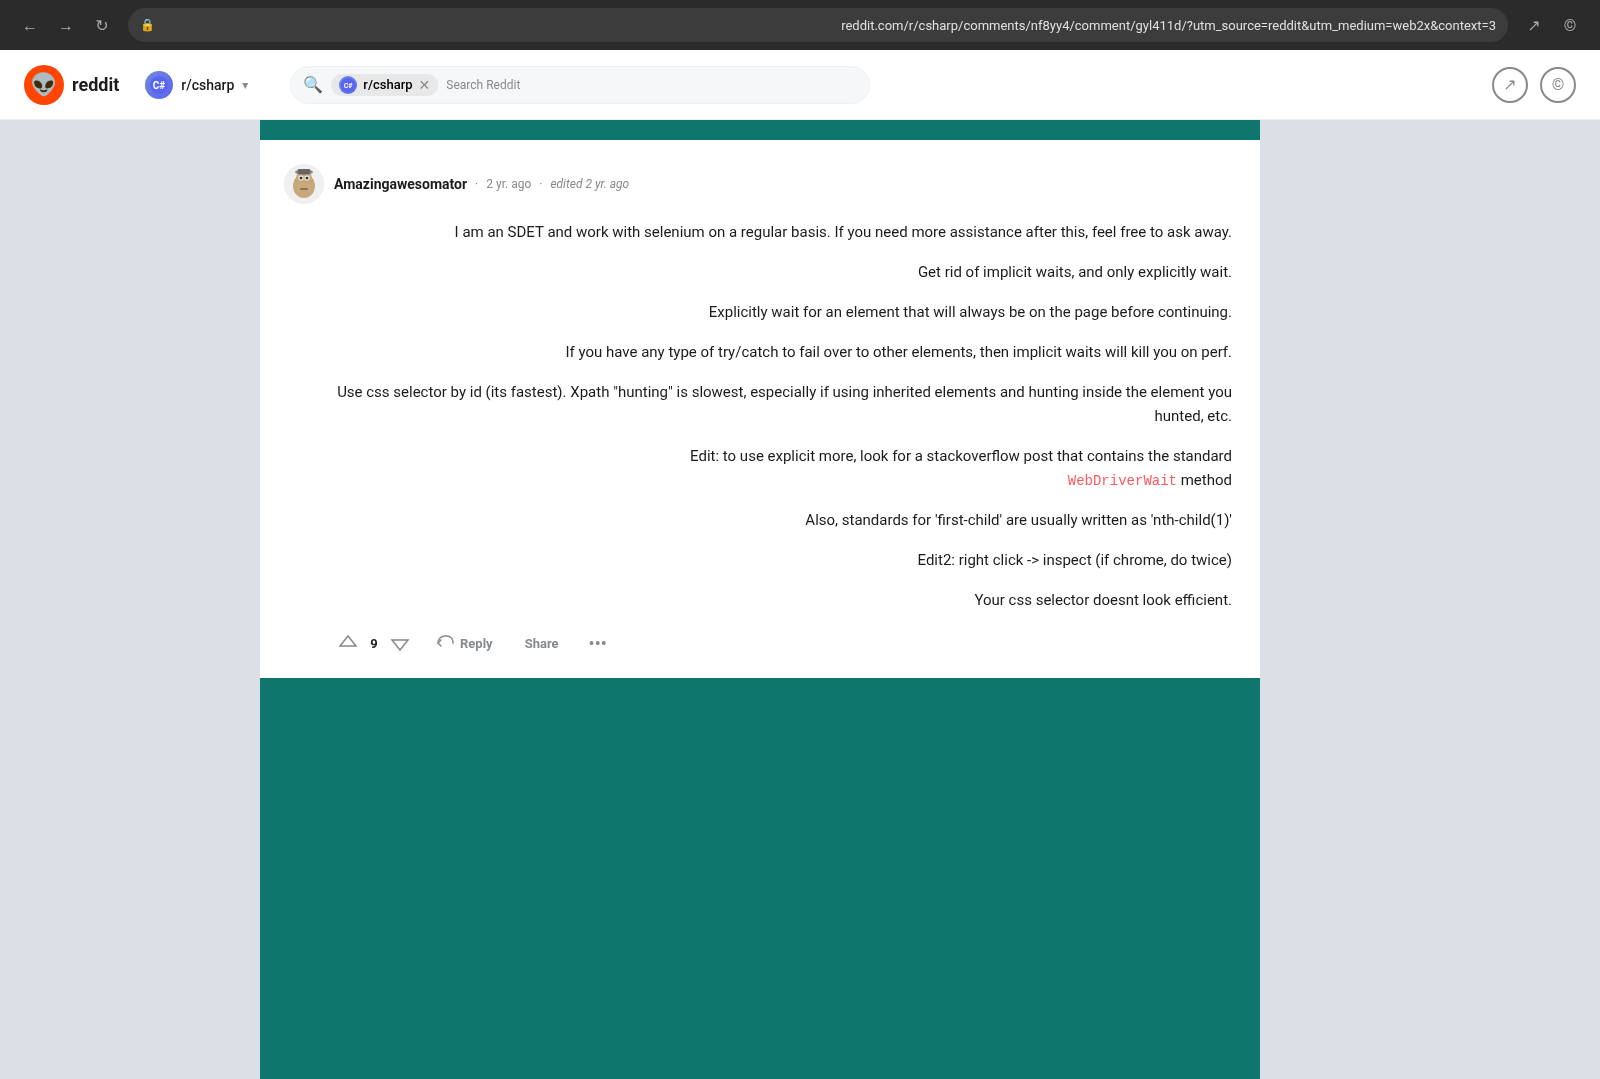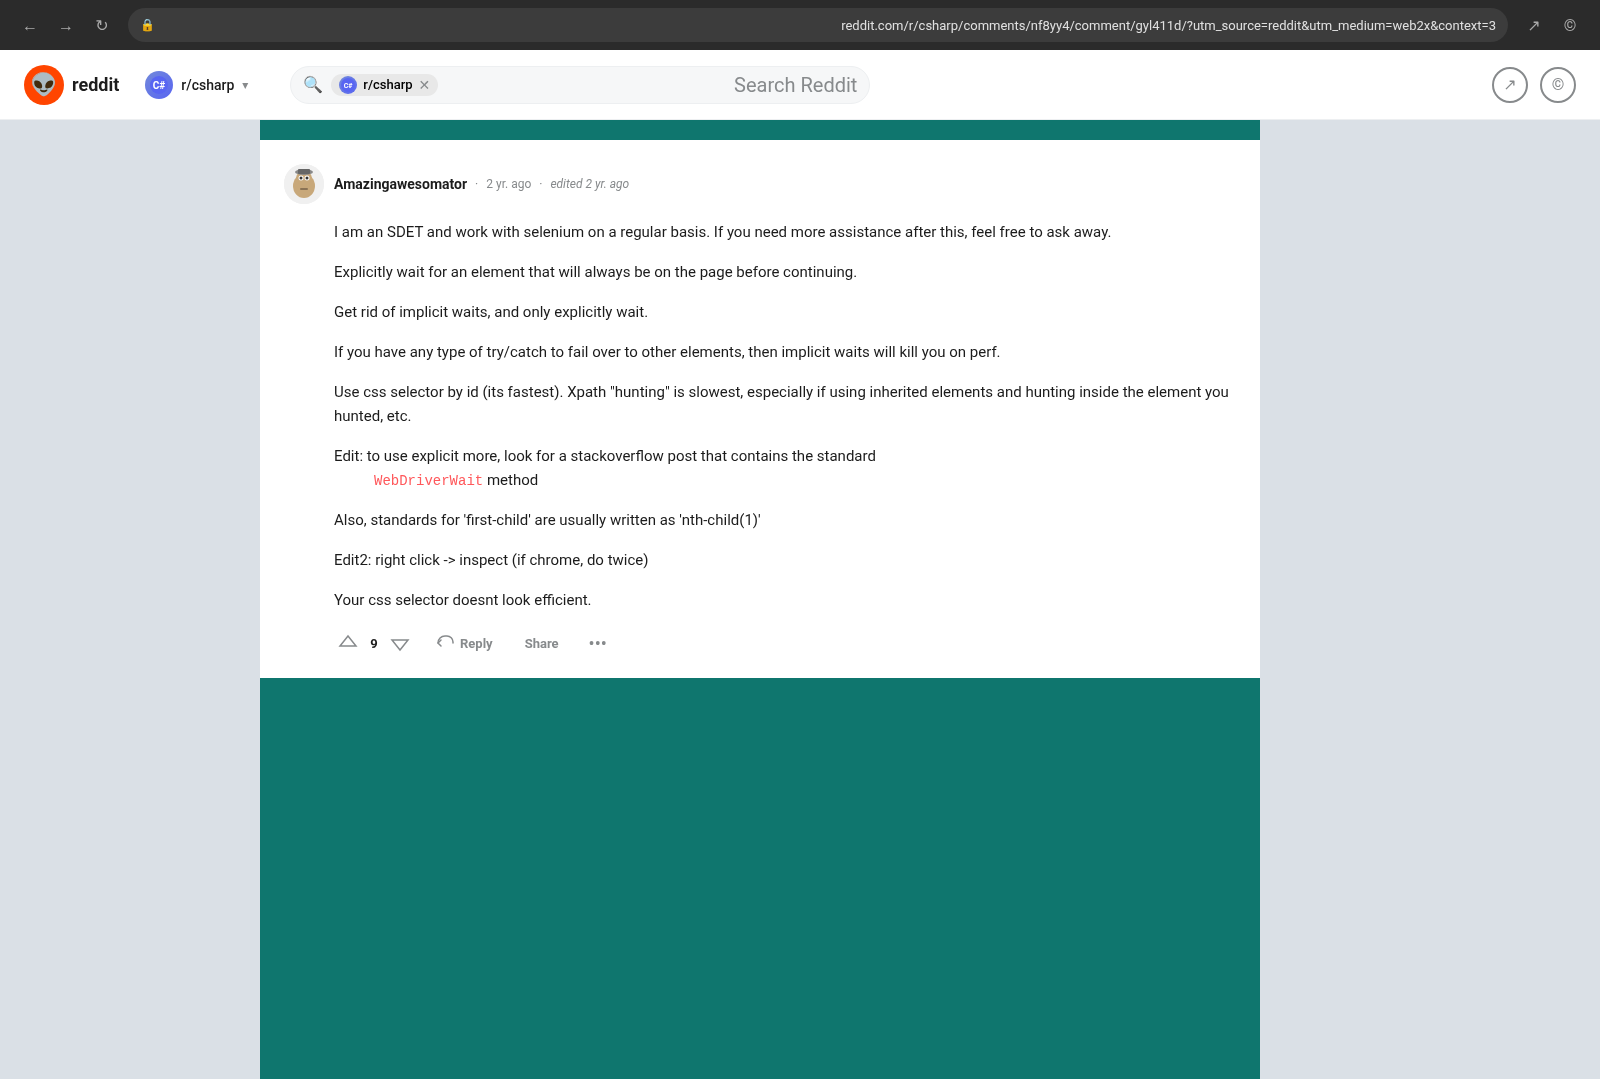--- a/index.html
+++ b/index.html
@@ -160,21 +160,21 @@
       border-radius: 50%;
       background: linear-gradient(135deg, #7289da, #5865f2);
       display: flex;
       align-items: center;
       justify-content: center;
       font-size: 10px;
       color: white;
     }
     .search-tag-text { font-size: 13px; font-weight: 500; }
     .search-tag-close { color: #878a8c; font-size: 14px; cursor: pointer; }
-    .search-placeholder { color: #878a8c; font-size: 20px; flex: 1; text-align: right; }
+    .search-placeholder { color: #878a8c; font-size: 12px; flex: 1; }
     .header-right {
       margin-left: auto;
       display: flex;
       align-items: center;
       gap: 12px;
     }
     .header-icon-btn {
       width: 36px;
       height: 36px;
       border: 2px solid #878a8c;
@@ -260,20 +260,21 @@
       font-size: 12px;
       color: #878a8c;
       font-style: italic;
     }
 
     .comment-body {
       font-size: 15px;
       line-height: 1.6;
       color: #1c1c1c;
       padding-left: 50px;
+      text-align: right;
     }
 
     .comment-body p {
       margin-bottom: 16px;
     }
 
     .comment-body p:last-child {
       margin-bottom: 0;
     }
 
@@ -435,22 +436,22 @@
           <span class="comment-author">Amazingawesomator</span>
           <span class="comment-dot">·</span>
           <span class="comment-time">2 yr. ago</span>
           <span class="comment-dot">·</span>
           <span class="comment-edited">edited 2 yr. ago</span>
         </div>
       </div>
 
       <div class="comment-body">
         <p>I am an SDET and work with selenium on a regular basis. If you need more assistance after this, feel free to ask away.</p>
+        <p>Get rid of implicit waits, and only explicitly wait.</p>
         <p>Explicitly wait for an element that will always be on the page before continuing.</p>
-        <p>Get rid of implicit waits, and only explicitly wait.</p>
         <p>If you have any type of try/catch to fail over to other elements, then implicit waits will kill you on perf.</p>
         <p>Use css selector by id (its fastest). Xpath "hunting" is slowest, especially if using inherited elements and hunting inside the element you hunted, etc.</p>
         <p>
           <span>Edit: to use explicit more, look for a stackoverflow post that contains the standard</span>
           <br>
           <code class="code-inline">WebDriverWait</code><span> method</span>
         </p>
         <p>Also, standards for 'first-child' are usually written as 'nth-child(1)'</p>
         <p>Edit2: right click -&gt; inspect (if chrome, do twice)</p>
         <p>Your css selector doesnt look efficient.</p>

